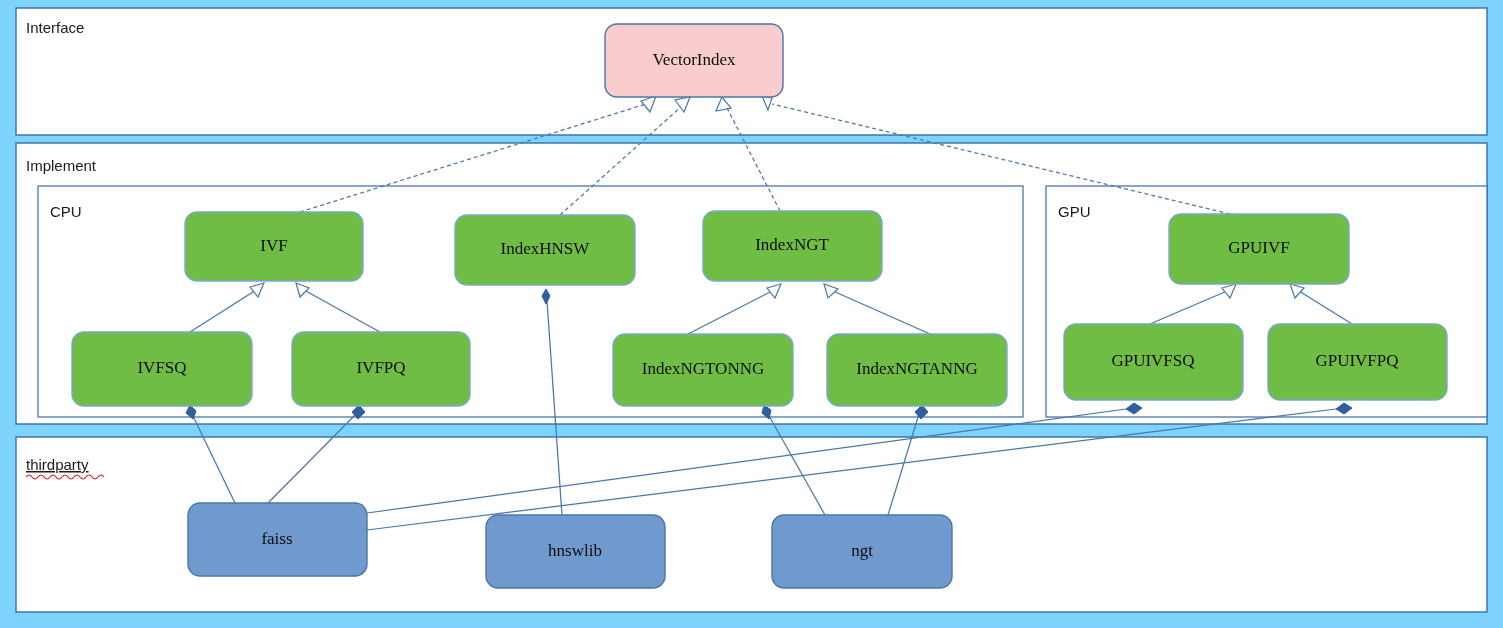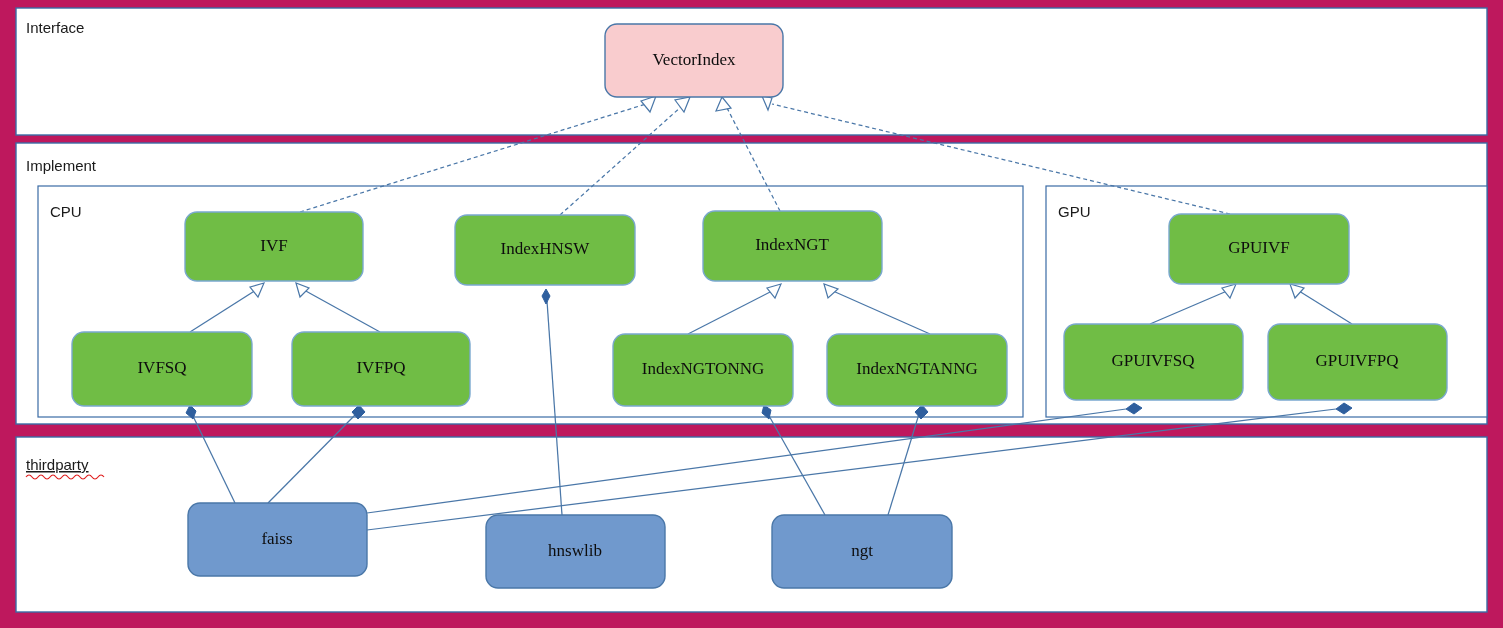--- a/index.html
+++ b/index.html
@@ -1,17 +1,17 @@
 <!DOCTYPE html>
 <html><head>
 <meta charset="utf-8">
 <style>
   html,body{margin:0;padding:0;background:#ffffff;}
   body{font-family:"Liberation Sans",sans-serif;}
-  #stage{position:relative;width:1503px;height:628px;background:#be185d;overflow:hidden;}
+  #stage{position:relative;width:1503px;height:628px;background:#7dd3fc;overflow:hidden;}
   svg#diagram{position:absolute;left:0;top:0;width:1503px;height:628px;}
   .grp-rect{fill:#ffffff;stroke:#3a6ba5;stroke-width:1.4;}
   .grp-sub{fill:#ffffff;stroke:#3a6ba5;stroke-width:1.2;}
   .grp-label{font-family:"Liberation Sans",sans-serif;font-size:15px;fill:#1a1a1a;}
   .grp-label.underlined{text-decoration:underline;}
   .node-rect{stroke-width:1.4;}
   .node-green{fill:#70bd45;stroke:#7aa8cf;}
   .node-pink{fill:#f9ccce;stroke:#4a77a8;}
   .node-blue{fill:#7099cd;stroke:#4a77a8;}
   .node-label{font-family:"Liberation Serif",serif;font-size:17px;fill:#0d0d0d;text-anchor:middle;dominant-baseline:middle;}

